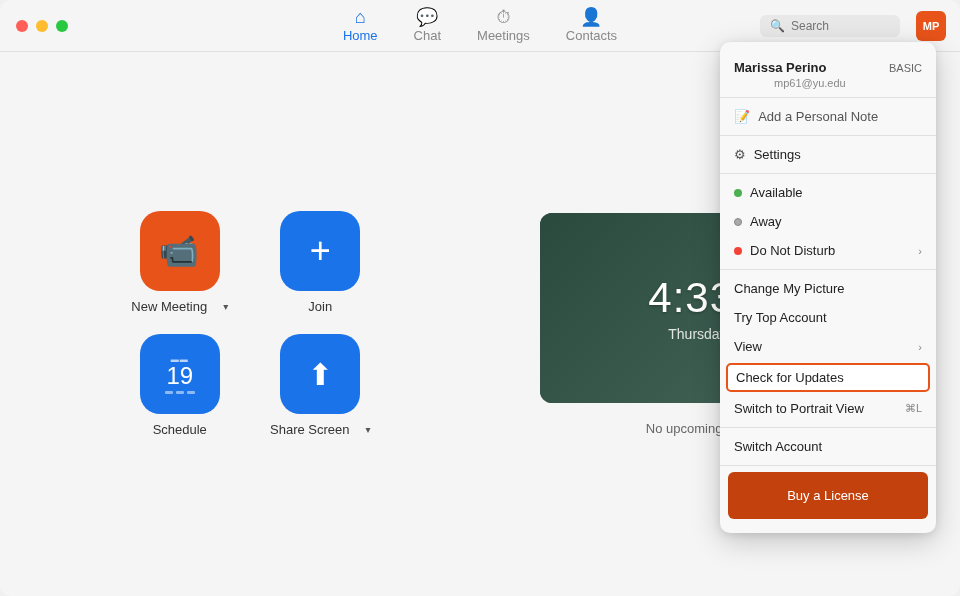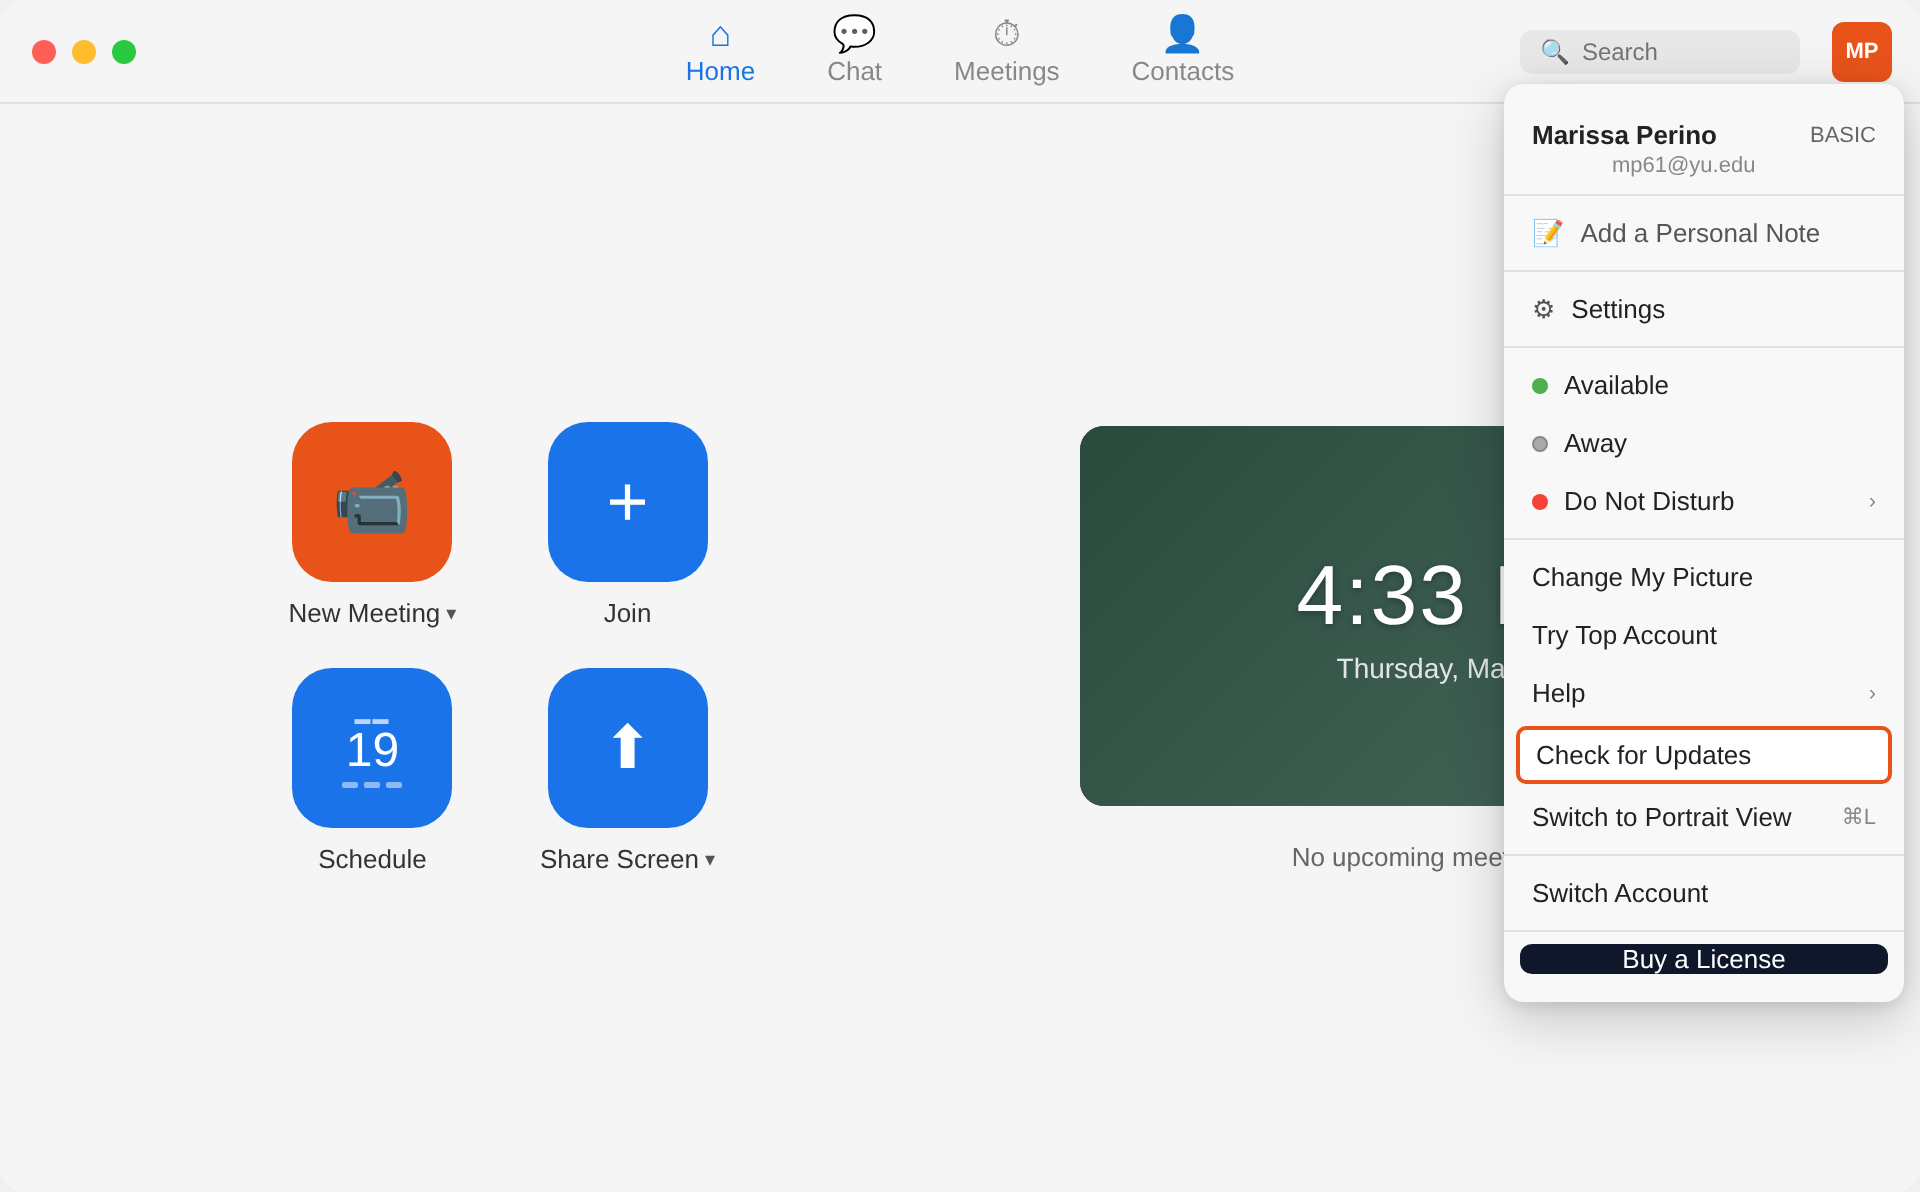--- a/index.html
+++ b/index.html
@@ -171,21 +171,21 @@
     .btn-orange { background: #e8531a; }
     .btn-blue { background: #1a73e8; }
     .btn-blue2 { background: #1a73e8; }
     .btn-blue3 { background: #1a73e8; }
 
     .action-label {
       font-size: 13px;
       color: #333;
       display: flex;
       align-items: center;
-      gap: 3px;
+      gap: 16px;
     }
     .action-label .dropdown-arrow {
       font-size: 10px;
       color: #555;
     }
 
     
     .right-panel {
       width: 460px;
       padding: 20px;
@@ -283,22 +283,22 @@
     .no-meetings-text {
       font-size: 13px;
       color: #666;
       margin-top: 8px;
     }
 
     
     .dropdown-menu {
       position: absolute;
       top: 42px;
-      right: 8px;
-      width: 200px;
+      right: 24px;
+      width: 216px;
       background: #f8f8f8;
       border-radius: 10px;
       box-shadow: 0 8px 30px rgba(0,0,0,0.2), 0 2px 8px rgba(0,0,0,0.1);
       z-index: 100;
       overflow: hidden;
       padding: 8px 0;
     }
 
     .menu-header {
       padding: 10px 14px 8px;
@@ -383,24 +383,24 @@
       gap: 8px;
       padding: 7px 14px;
       font-size: 13px;
       color: #555;
       cursor: pointer;
     }
 
     .buy-license-btn {
       display: block;
       margin: 6px 8px;
-      background: #0f172a;
+      background: #c2410c;
       color: white;
       text-align: center;
-      padding: 0;
+      padding: 16px;
       border-radius: 6px;
       font-size: 13px;
       font-weight: 500;
       cursor: pointer;
     }
 
     
     .calendar-icon-inner {
       display: flex;
       flex-direction: column;
@@ -587,21 +587,21 @@
     </div>
 
     <div class="menu-section">
       <div class="menu-item">
         <span>Change My Picture</span>
       </div>
       <div class="menu-item">
         <span>Try Top Account</span>
       </div>
       <div class="menu-item">
-        <span>Help</span>
+        <span>View</span>
         <span class="arrow">›</span>
       </div>
       <div class="menu-item highlighted">
         <span>Check for Updates</span>
       </div>
       <div class="menu-item">
         <span>Switch to Portrait View</span>
         <span class="shortcut">⌘L</span>
       </div>
     </div>

